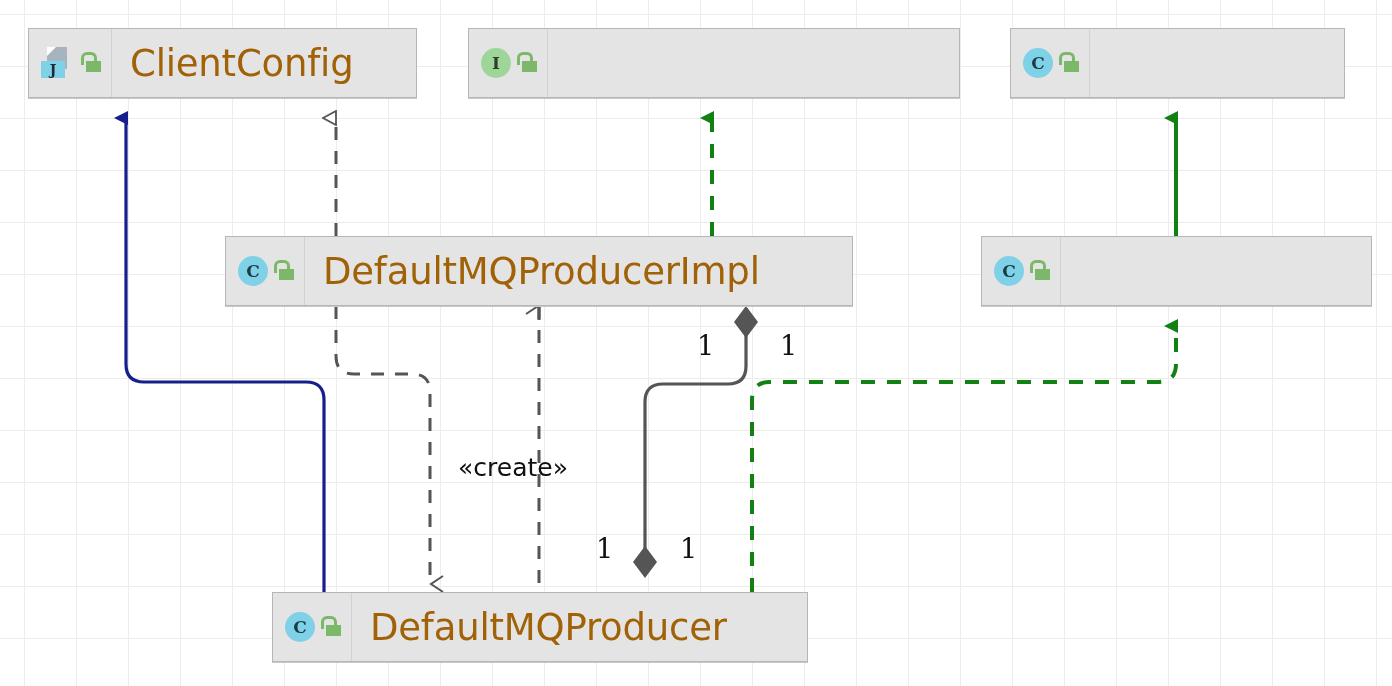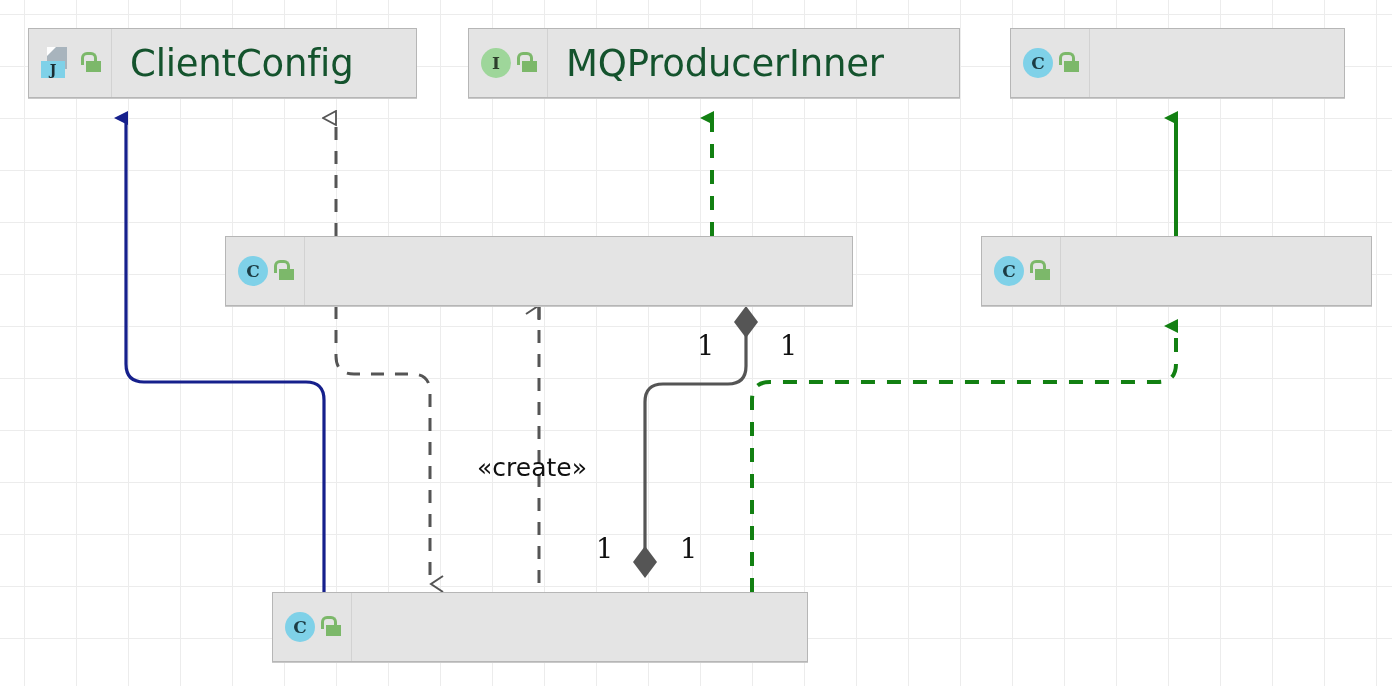--- a/index.html
+++ b/index.html
@@ -47,21 +47,21 @@
     gap: 5px;
     border-right: 1px solid #d2d2d2;
     padding: 0 9px 0 12px;
     background: #e4e4e4;
   }
   .node-label {
     flex: 1;
     padding: 0 18px 0 18px;
     font-size: 37px;
     line-height: 1;
-    color: #14532d;
+    color: #a16207;
     white-space: nowrap;
     letter-spacing: -0.2px;
   }
 
   
   .ico {
     position: relative;
     display: inline-block;
     flex: 0 0 auto;
   }
@@ -191,64 +191,65 @@
   </div>
 
   <div class="node" style="left:468px; top:28px; width:492px; height:70px;">
     <div class="node-gutter">
       <span class="ico ico-interface">I</span>
       <span class="ico ico-lock">
         <span class="shackle"></span>
           <span class="body"></span>
       </span>
     </div>
-    <div class="node-label">MQProducerInner</div>
   </div>
 
   <div class="node" style="left:1010px; top:28px; width:335px; height:70px;">
     <div class="node-gutter">
       <span class="ico ico-class">C</span>
       <span class="ico ico-lock">
         <span class="shackle"></span>
           <span class="body"></span>
       </span>
     </div>
   </div>
 
   <div class="node" style="left:225px; top:236px; width:628px; height:70px;">
     <div class="node-gutter">
       <span class="ico ico-class">C</span>
       <span class="ico ico-lock">
         <span class="shackle"></span>
           <span class="body"></span>
       </span>
     </div>
+    <div class="node-label">DefaultMQProducerImpl</div>
   </div>
 
   <div class="node" style="left:981px; top:236px; width:391px; height:70px;">
     <div class="node-gutter">
       <span class="ico ico-class">C</span>
       <span class="ico ico-lock">
         <span class="shackle"></span>
           <span class="body"></span>
       </span>
     </div>
   </div>
 
   <div class="node" style="left:272px; top:592px; width:536px; height:70px;">
     <div class="node-gutter">
       <span class="ico ico-class">C</span>
       <span class="ico ico-lock">
         <span class="shackle"></span>
           <span class="body"></span>
       </span>
     </div>
-  </div>
-
-  <div class="edge-text" style="left:477px; top:455px;">«create»</div>
+    <div class="node-label">DefaultMQProducer</div>
+  </div>
+
+  <div class="edge-text" style="left:458px; top:455px;">«create»</div>
 
   <div class="edge-text mult" style="left:697px; top:332px;">1</div>
 
   <div class="edge-text mult" style="left:780px; top:332px;">1</div>
 
   <div class="edge-text mult" style="left:596px; top:535px;">1</div>
 
   <div class="edge-text mult" style="left:680px; top:535px;">1</div>
 
 </div>

